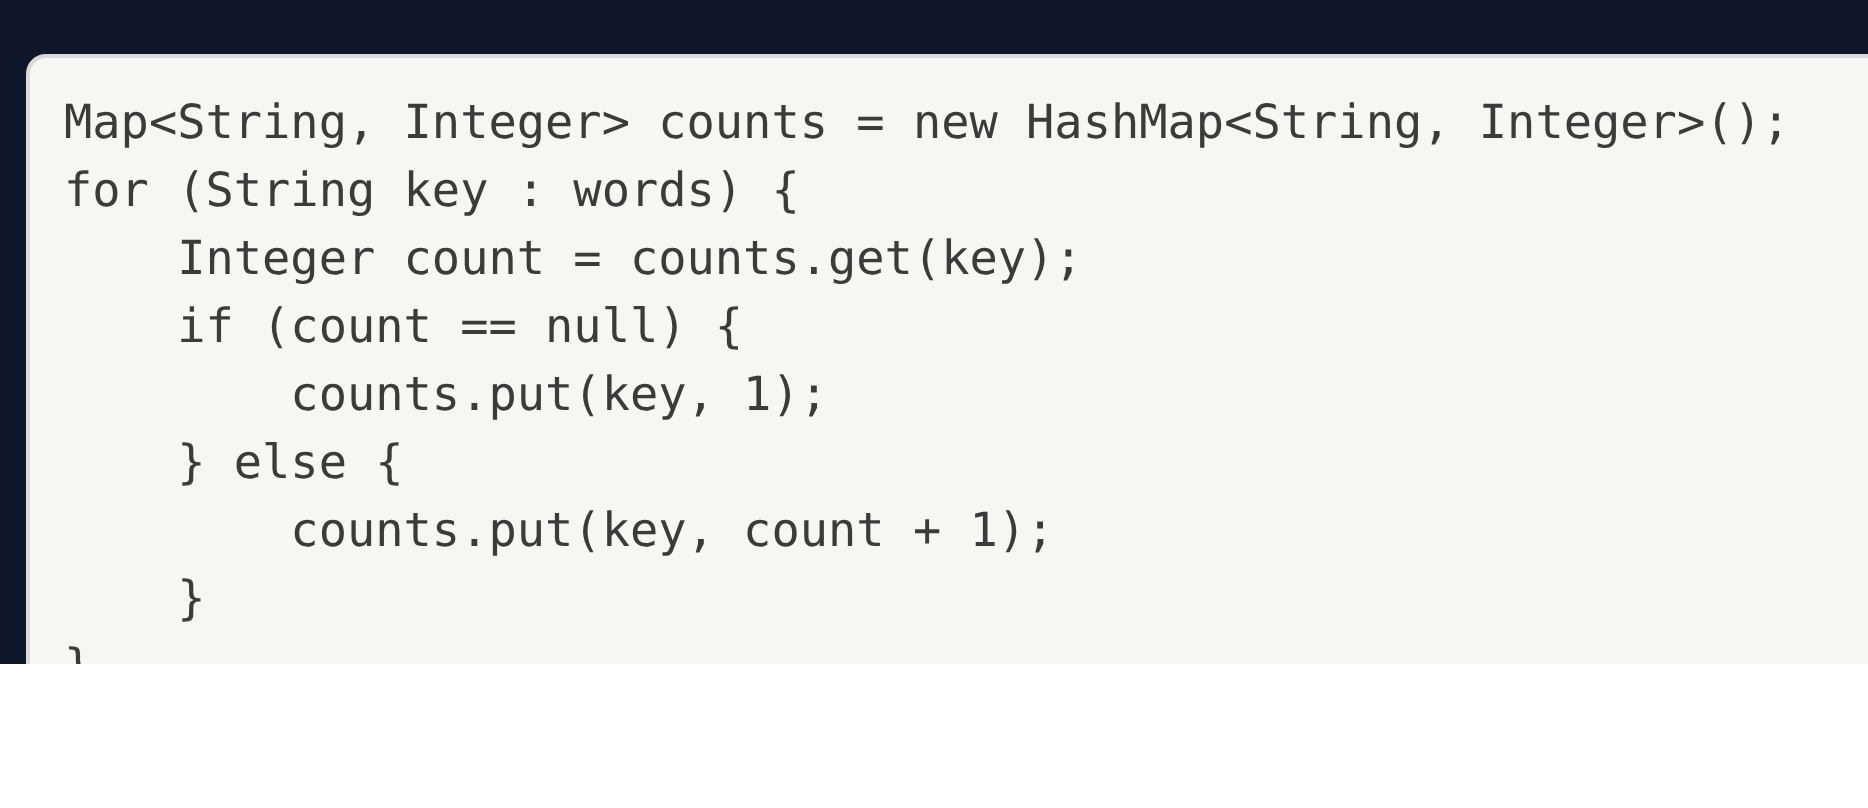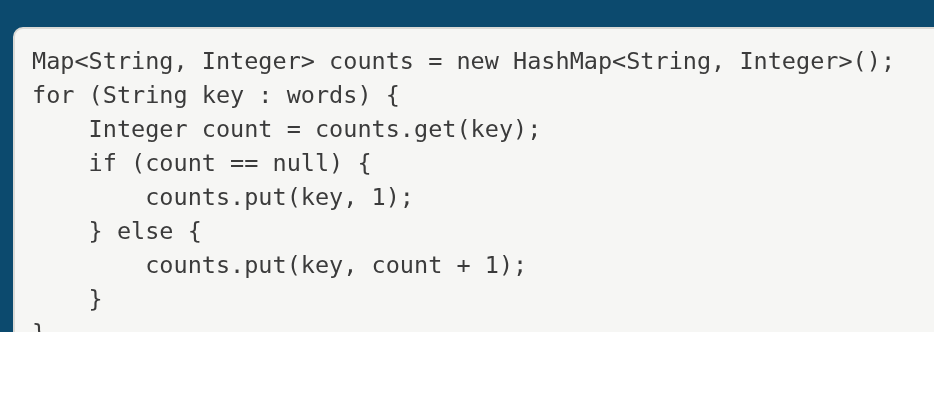--- a/index.html
+++ b/index.html
@@ -6,21 +6,21 @@
     margin: 0;
     padding: 0;
     background: #ffffff;
     font-family: "DejaVu Sans", "Liberation Sans", sans-serif;
   }
   .stage {
     position: relative;
     width: 934px;
     height: 332px;
     overflow: hidden;
-    background: #0c4a6e;
+    background: #0f172a;
   }
 
   
   .code-card {
     position: absolute;
     left: 13px;
     top: 27px;
     width: 960px;            
     height: 343px;
     box-sizing: border-box;

